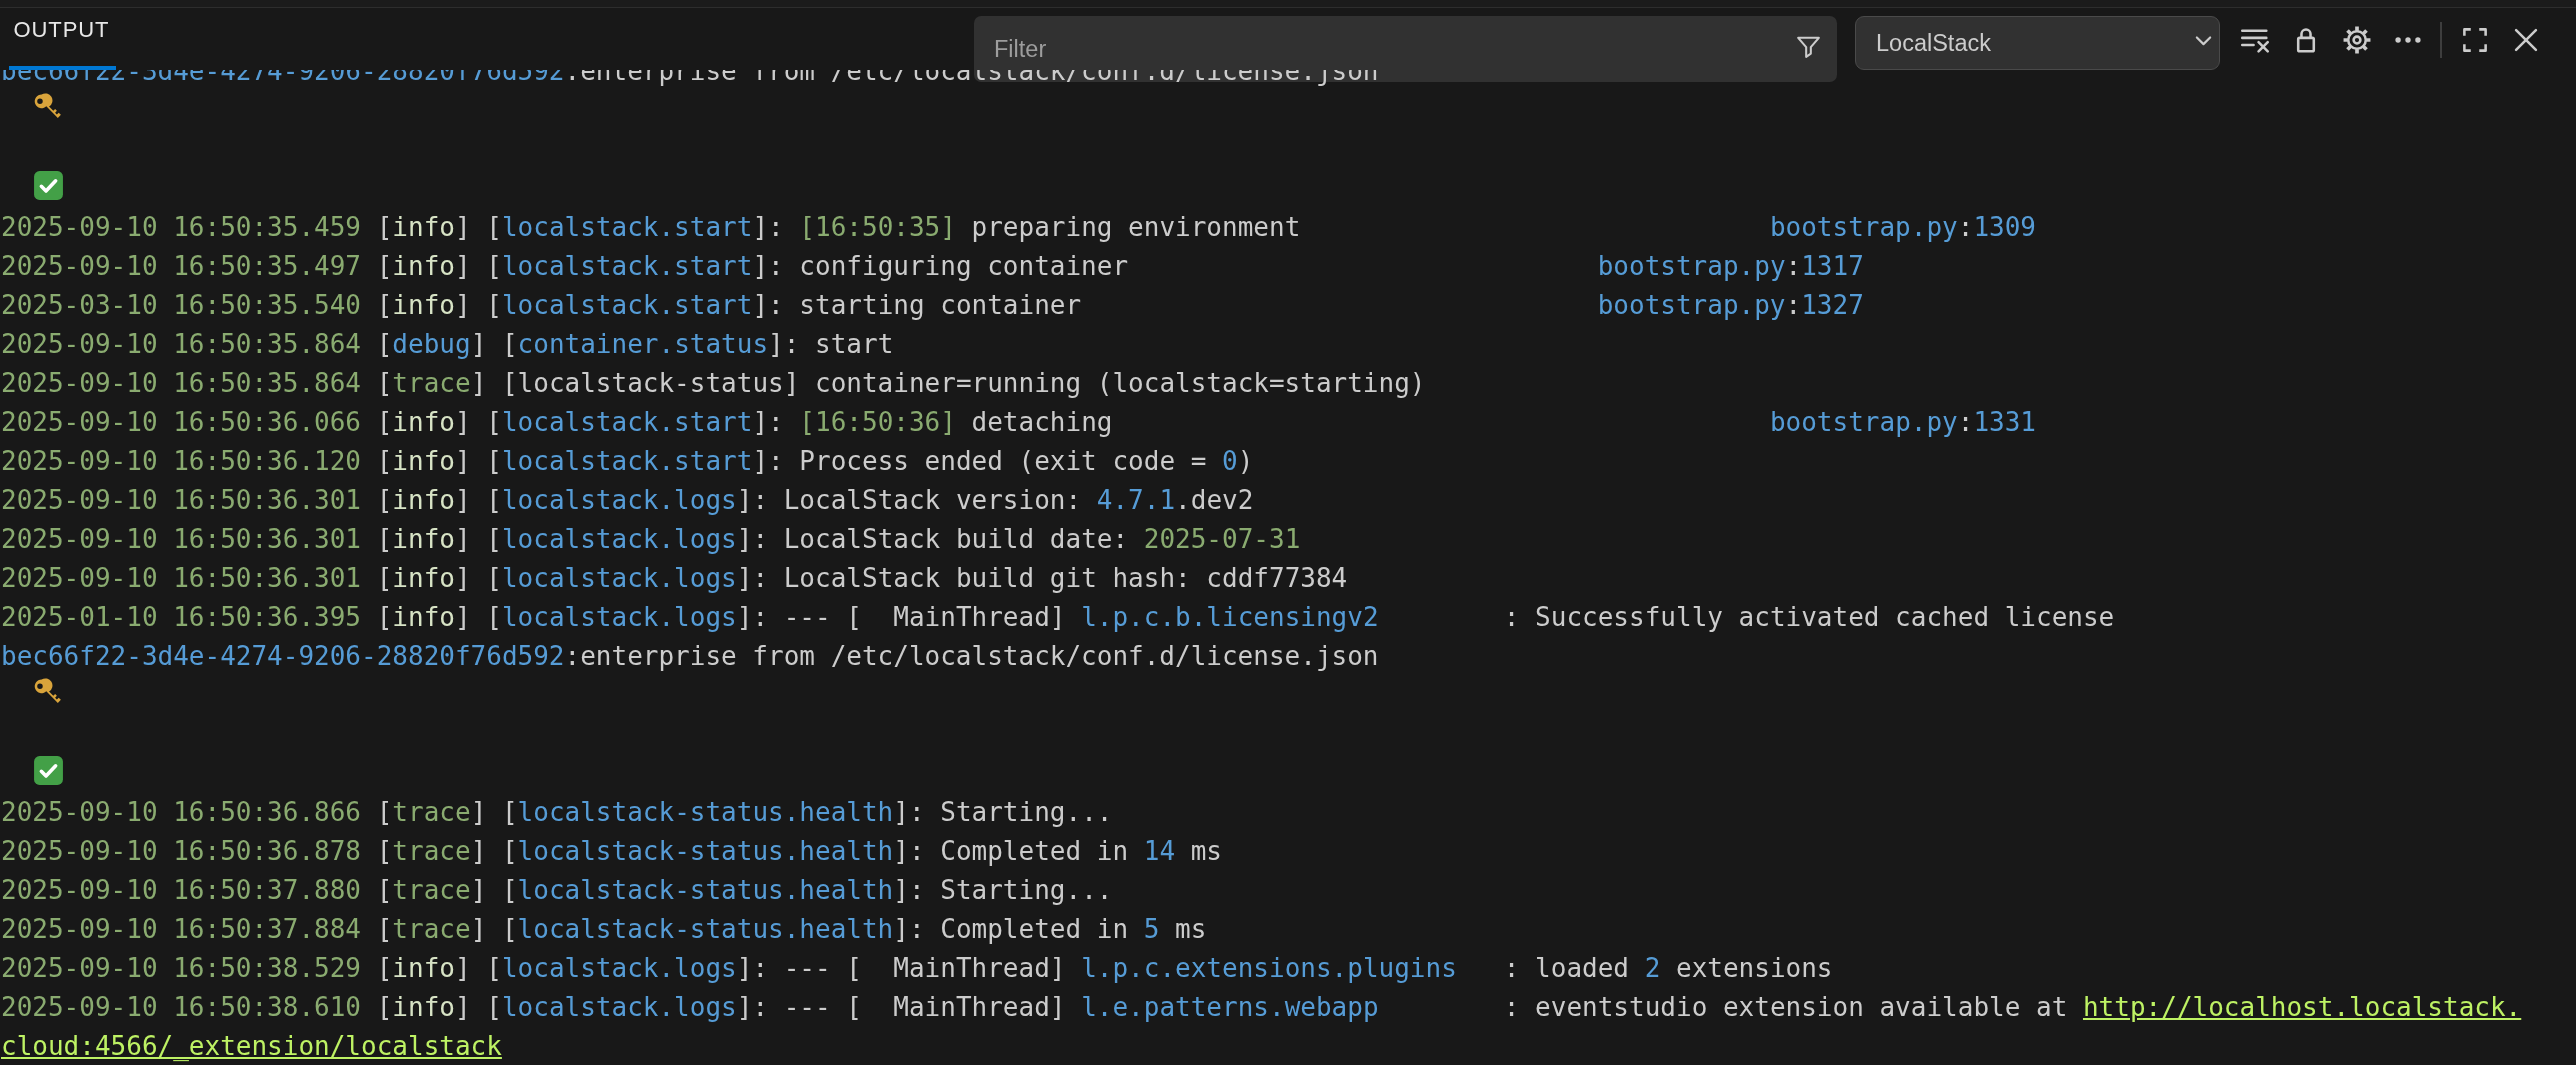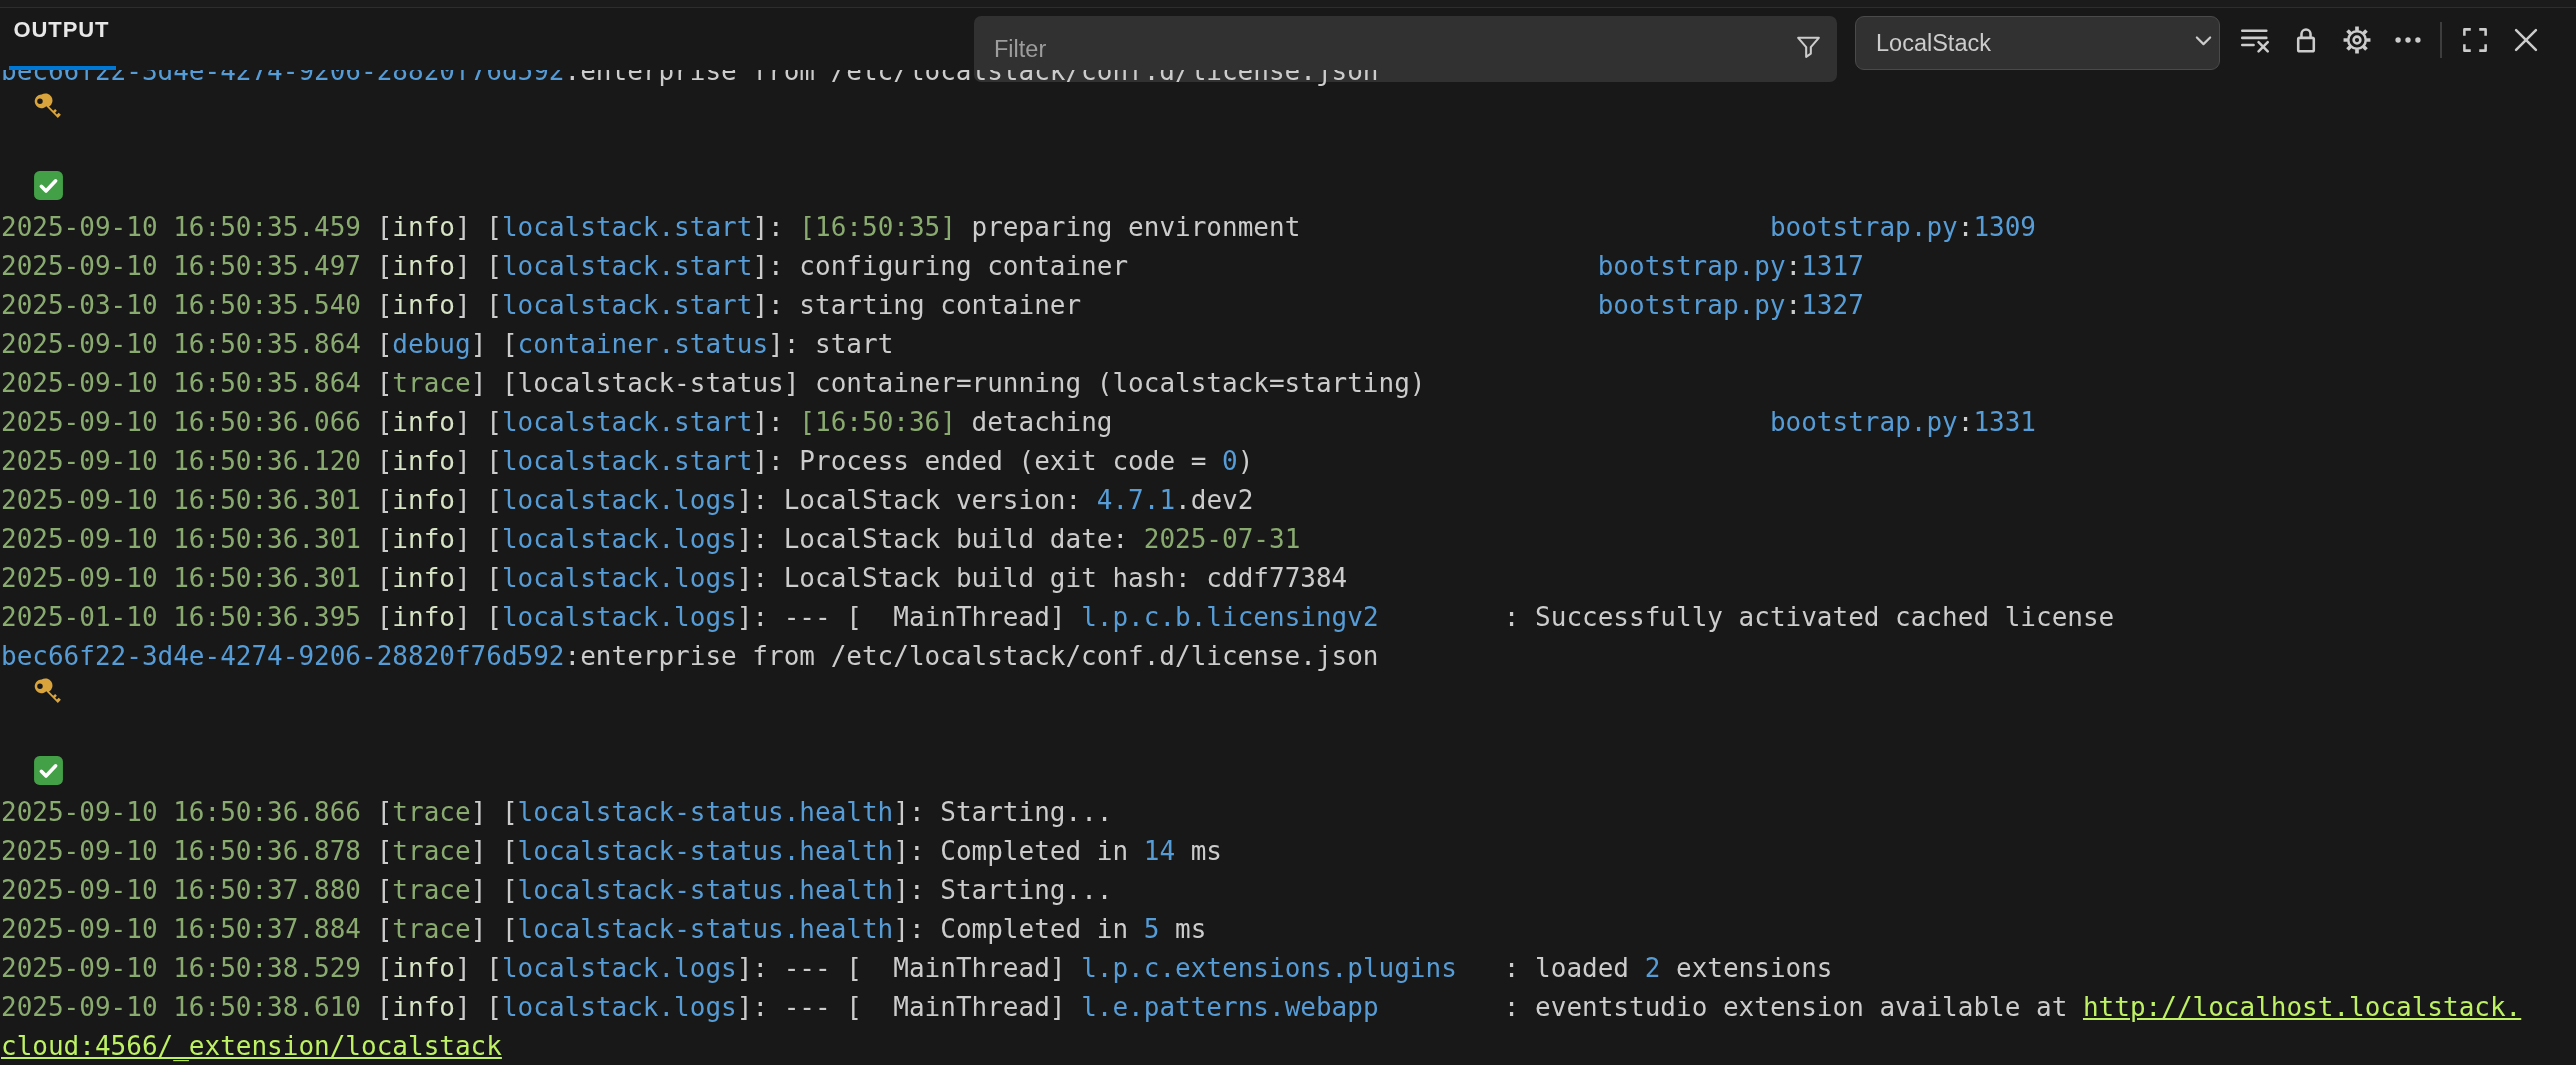--- a/index.html
+++ b/index.html
@@ -4,21 +4,21 @@
 <style>
   * { box-sizing: border-box; }
   html,body { margin:0; padding:0; }
   body {
     width:2576px; height:1066px; position:relative; overflow:hidden;
     background:#181818;
     font-family:"Liberation Sans", sans-serif;
   }
   .top-strip { position:absolute; top:0; left:0; right:0; height:8.1px; background:#1B1B1B; border-bottom:1.8px solid #2D2D2D; }
   .panel-header { position:absolute; top:10px; left:0; right:0; height:60px; background:#181818; }
-  .tab { position:absolute; left:13.5px; top:7.2px; font-size:22px; letter-spacing:0.9px; color:#E7E7E7;font-weight:bold; }
+  .tab { position:absolute; left:13.5px; top:7.2px; font-size:22px; letter-spacing:0.9px; color:#E7E7E7; }
   .tab-underline { position:absolute; left:9px; top:56px; width:107px; height:3.6px; background:#0078D4; }
   .filter-box { position:absolute; left:974px; top:6.3px; width:863px; height:66px; background:#313131; border-radius:7.2px; display:flex; align-items:center; }
   .filter-box input { flex:1; background:transparent; border:none; outline:none; color:#CCCCCC; font-size:23.5px; font-family:"Liberation Sans", sans-serif; padding:0 0 0 20px; }
   .filter-box input::placeholder { color:#9D9D9D; }
   .filter-icon-btn { width:58px; height:54px; display:flex; align-items:center; justify-content:center; cursor:pointer; }
   .dropdown { position:absolute; left:1855px; top:6.3px; width:365px; height:54px; background:#313131; border:1.8px solid #4A4A4A; border-radius:9px; display:flex; align-items:center; justify-content:space-between; padding:0 1px 0 20px; color:#CCCCCC; font-size:23.5px; cursor:pointer; }
   .actions { position:absolute; left:2229px; top:0; height:60px; display:flex; align-items:center; }
   .icon-btn { width:51px; height:51px; display:flex; align-items:center; justify-content:center; border-radius:7.2px; cursor:pointer; }
   .icon-btn svg { display:block; }
   .v-sep { width:1.8px; height:36px; background:#3D3D3D; margin:0 7.2px; }

